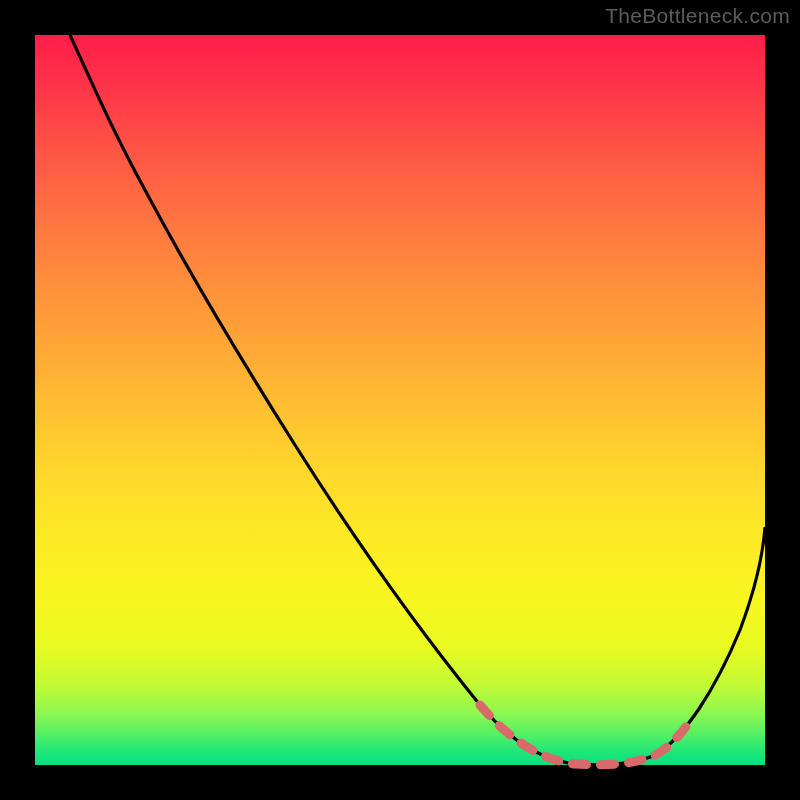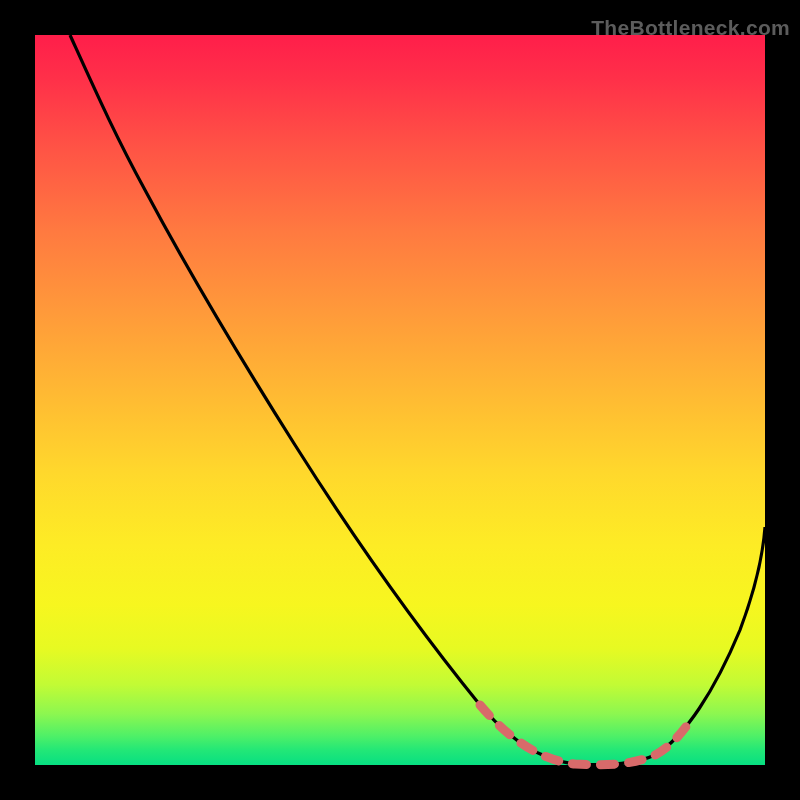--- a/index.html
+++ b/index.html
@@ -14,25 +14,25 @@
   .frame {
     position: absolute;
     left: 0;
     top: 0;
     width: 800px;
     height: 800px;
     background: #000;
   }
   .watermark {
     position: absolute;
-    top: 16px;
+    top: 4px;
     right: 10px;
     color: #5c5c5c;
     font-size: 21px;
-    font-weight: 700;
+    font-weight: 400;
     letter-spacing: 0.3px;
     margin-left: 7px;
   }
   .plot {
     position: absolute;
     left: 35px;
     top: 35px;
     width: 730px;
     height: 730px;
     background: linear-gradient(

